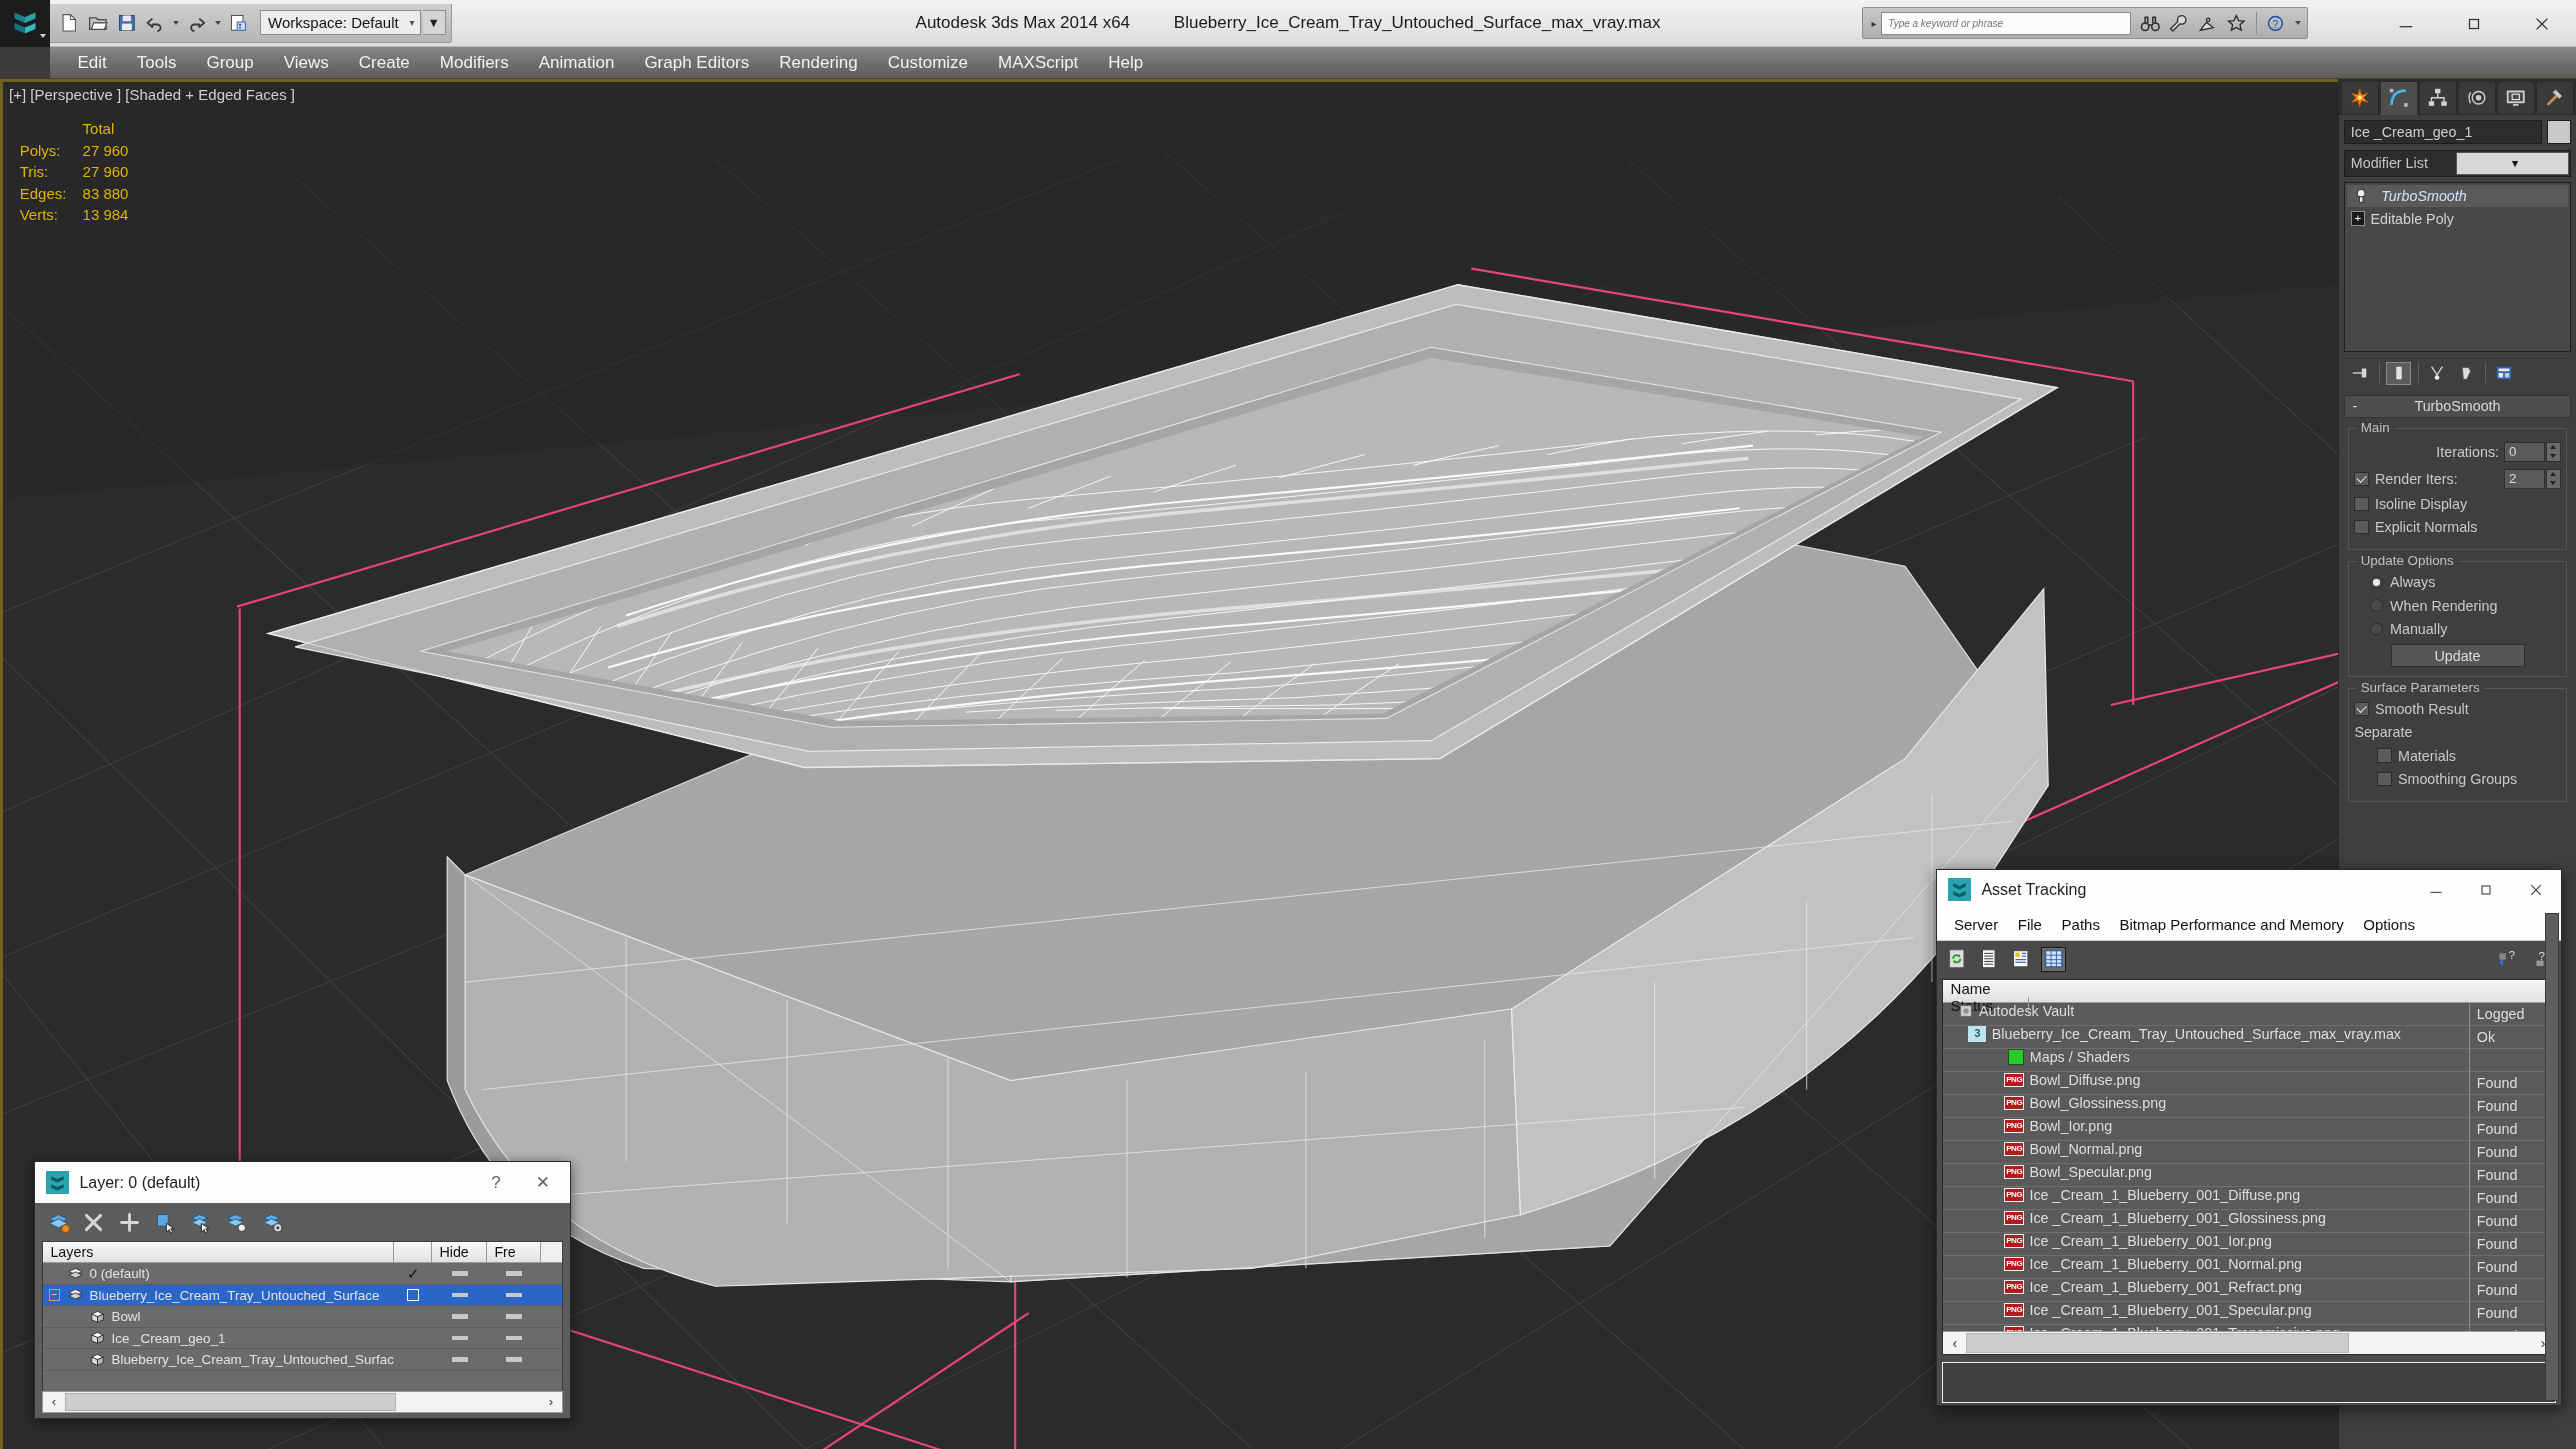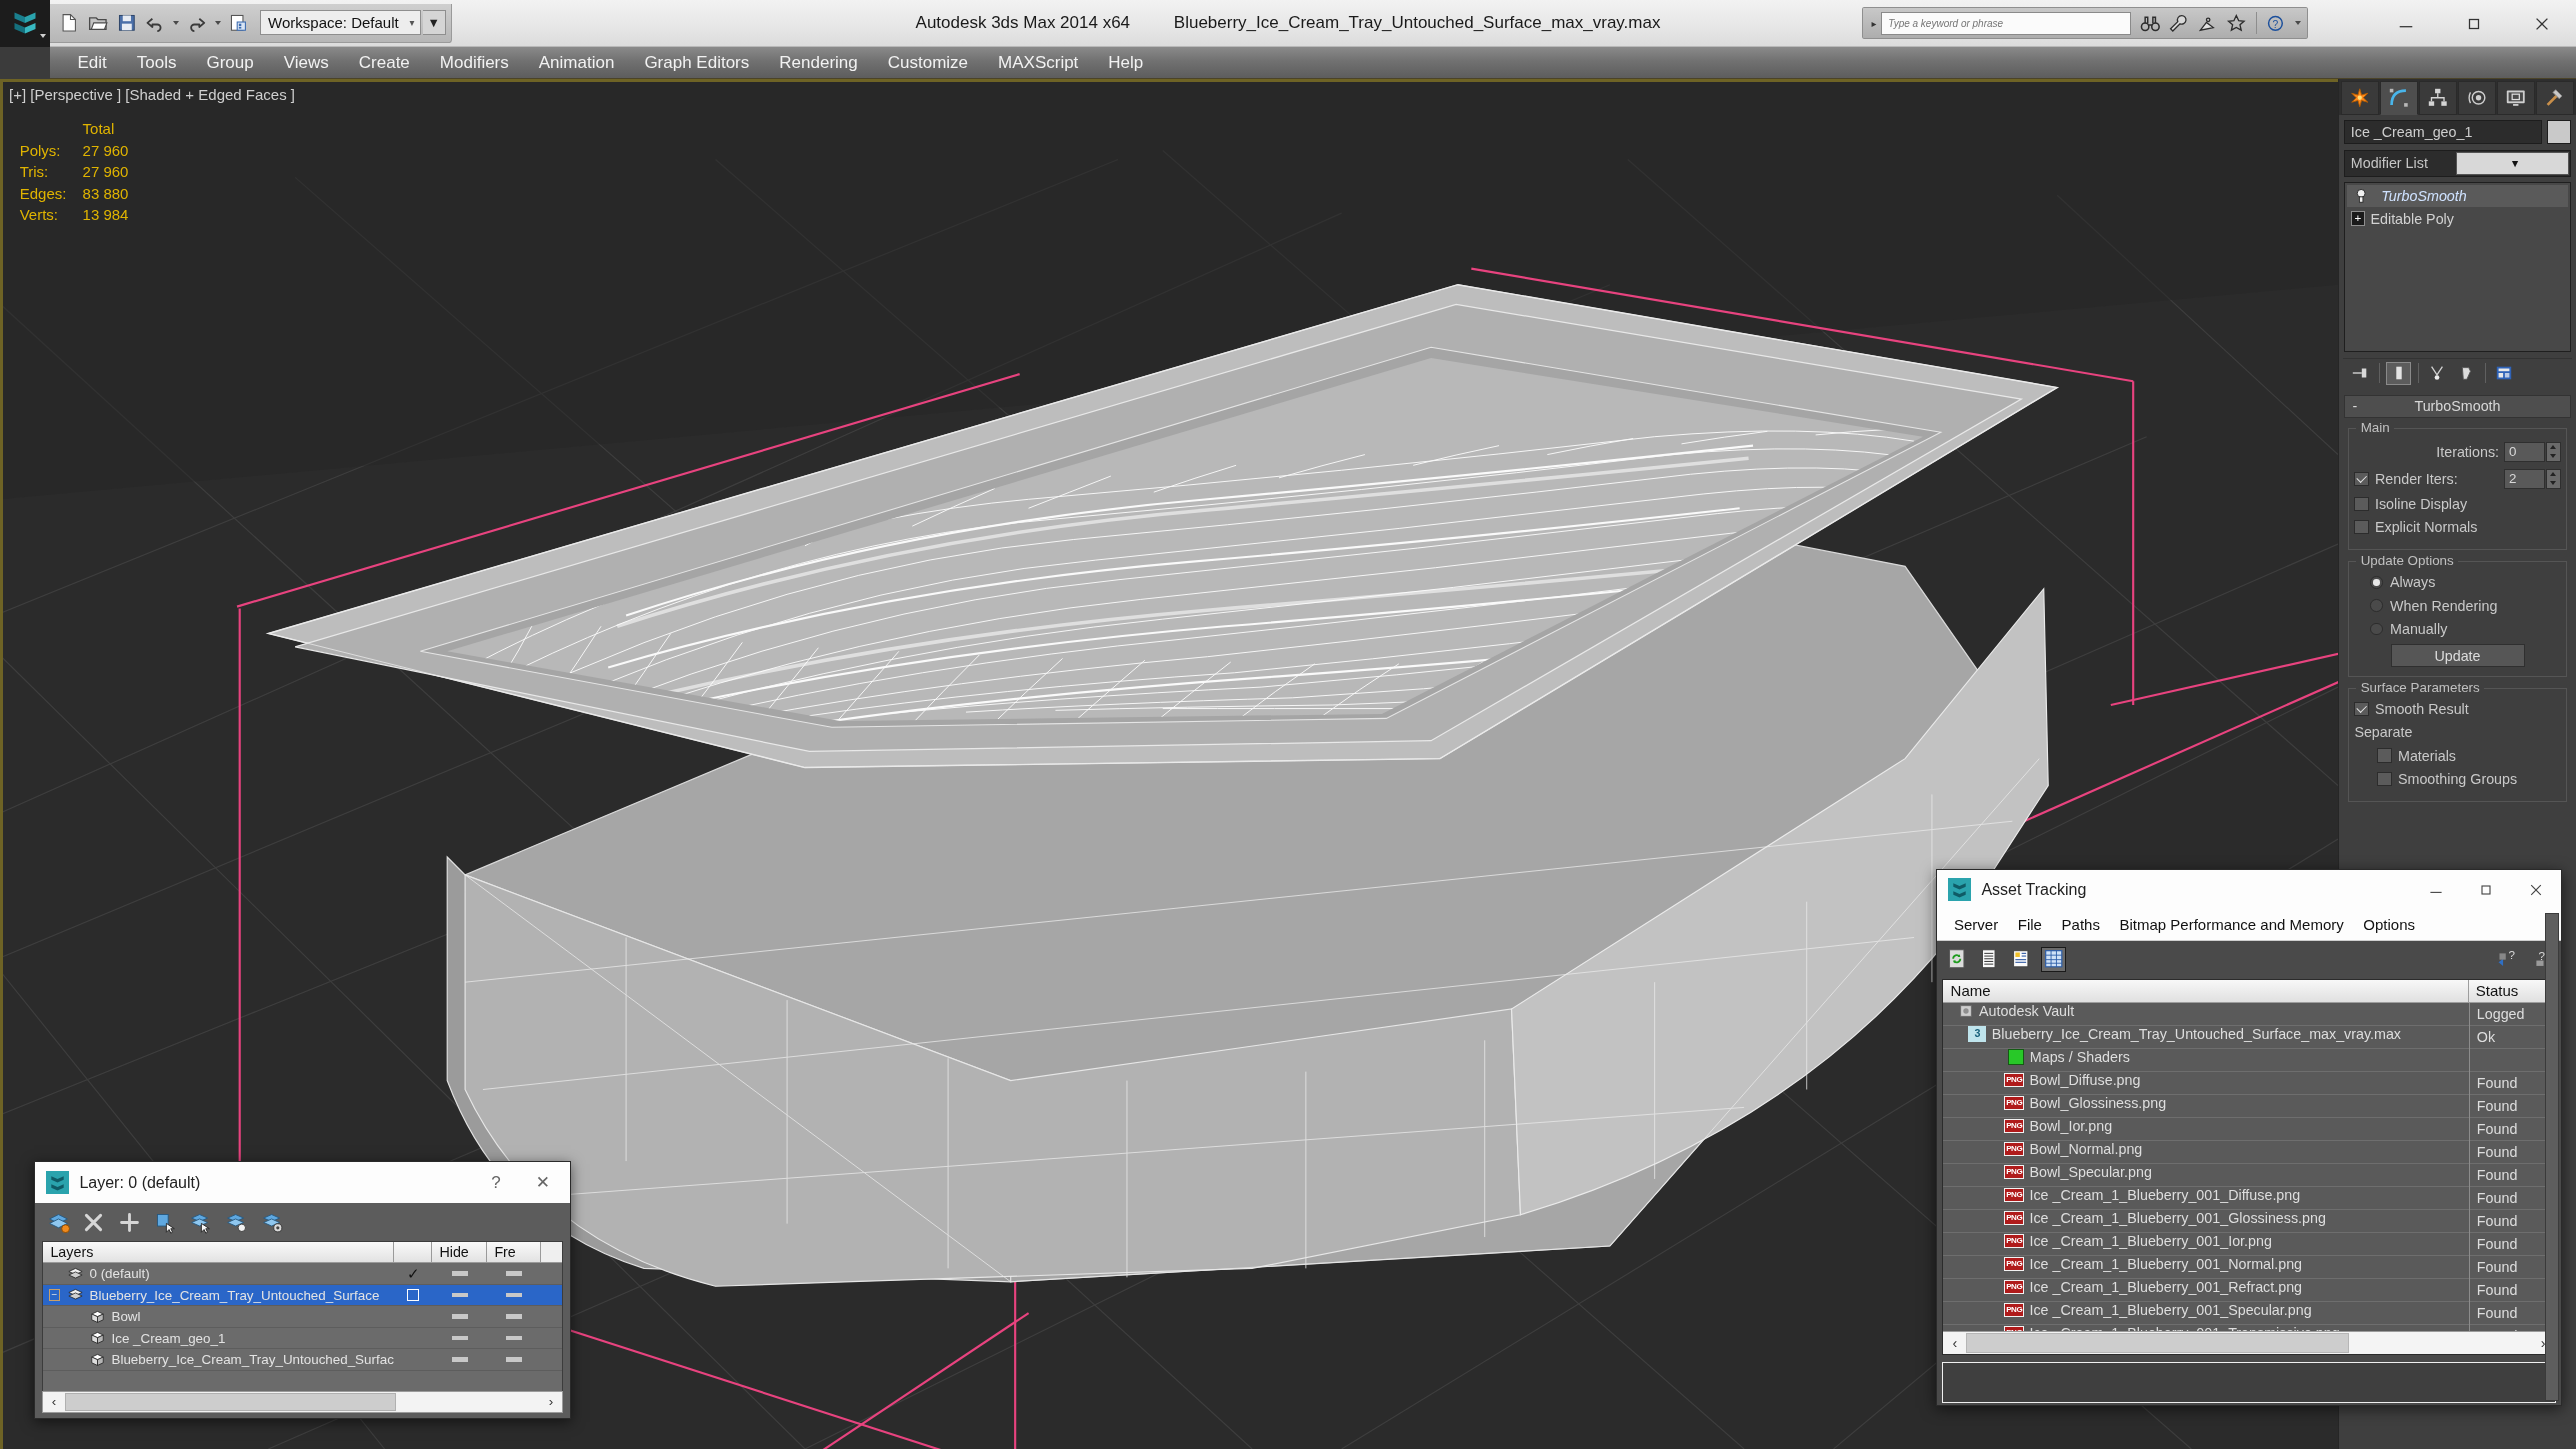--- a/index.html
+++ b/index.html
@@ -176,21 +176,21 @@
   .at-title .t{font-size:16px;color:#222;margin-left:10.7px;}
   .at-title .sp{margin-left:auto;display:flex;}
   .at-btn{width:50px;height:39px;display:flex;align-items:center;justify-content:center;color:#555;cursor:pointer;}
   .at-menu{height:32px;background:#fdfdfd;display:flex;align-items:center;padding-left:7.2px;border-bottom:0.9px solid #cfcfcf;}
   .at-menu .mi{padding:0 9.8px;font-size:15px;color:#111;line-height:30px;cursor:pointer;}
   .at-tools{height:36px;background:#4a4a4a;display:flex;align-items:center;padding:0 7.2px;gap:7.2px;}
   .at-tools .tb{width:25px;height:25px;display:flex;align-items:center;justify-content:center;cursor:pointer;}
   .at-tools .tb.sel{border:0.9px solid #1a1a1a;background:#6b6b6b;}
   .at-right{margin-left:auto;display:flex;gap:10.7px;}
   .at-grid{margin:1.8px 5.4px 0 5.4px;border:0.9px solid #2b2b2b;height:376px;background:#5a5a5a;position:relative;overflow:hidden;}
-  .at-head{display:flex;height:23px;background:linear-gradient(to bottom,#f8f8f8,#e0e0e0);font-size:15px;color:#111;border-bottom:0.9px solid #9d9d9d;}
+  .at-head{display:flex;height:23px;background:linear-gradient(to bottom,#f8f8f8,#e0e0e0);font-size:15px;color:#111;border-bottom:0.9px solid #9d9d9d;flex-direction:column;}
   .at-head .c{padding-left:7.2px;display:flex;align-items:center;border-right:0.9px solid #9d9d9d;}
   .at-rows{height:340px;overflow:hidden;}
   .arow{display:flex;height:23px;align-items:flex-start;font-size:14.3px;color:#dedede;border-bottom:0.9px solid #6e6e6e;}
   .arow .nm{flex:1;display:flex;align-items:center;gap:5.4px;white-space:nowrap;overflow:hidden;}
   .arow .st{width:86px;border-left:0.9px solid #8c8c8c;padding-left:7.2px;height:23px;line-height:23px;}
   .ind1{padding-left:25px;} .ind2{padding-left:65px;} .ind3{padding-left:61px;}
   .pngico{width:19.7px;height:14.3px;background:#b01b1b;border:0.9px solid #f2f2f2;color:#fff;font-size:8px;font-weight:bold;line-height:12.5px;text-align:center;flex:none;letter-spacing:-0.4px;}
   .vaulticon{width:16px;height:16px;flex:none;}
   .maxico{width:18px;height:16px;background:#bfe4ec;color:#17607a;font-size:10.7px;font-weight:bold;text-align:center;line-height:15px;flex:none;}
   .mapsico{width:16px;height:16px;background:#28c828;border:0.9px solid #145a14;flex:none;}

